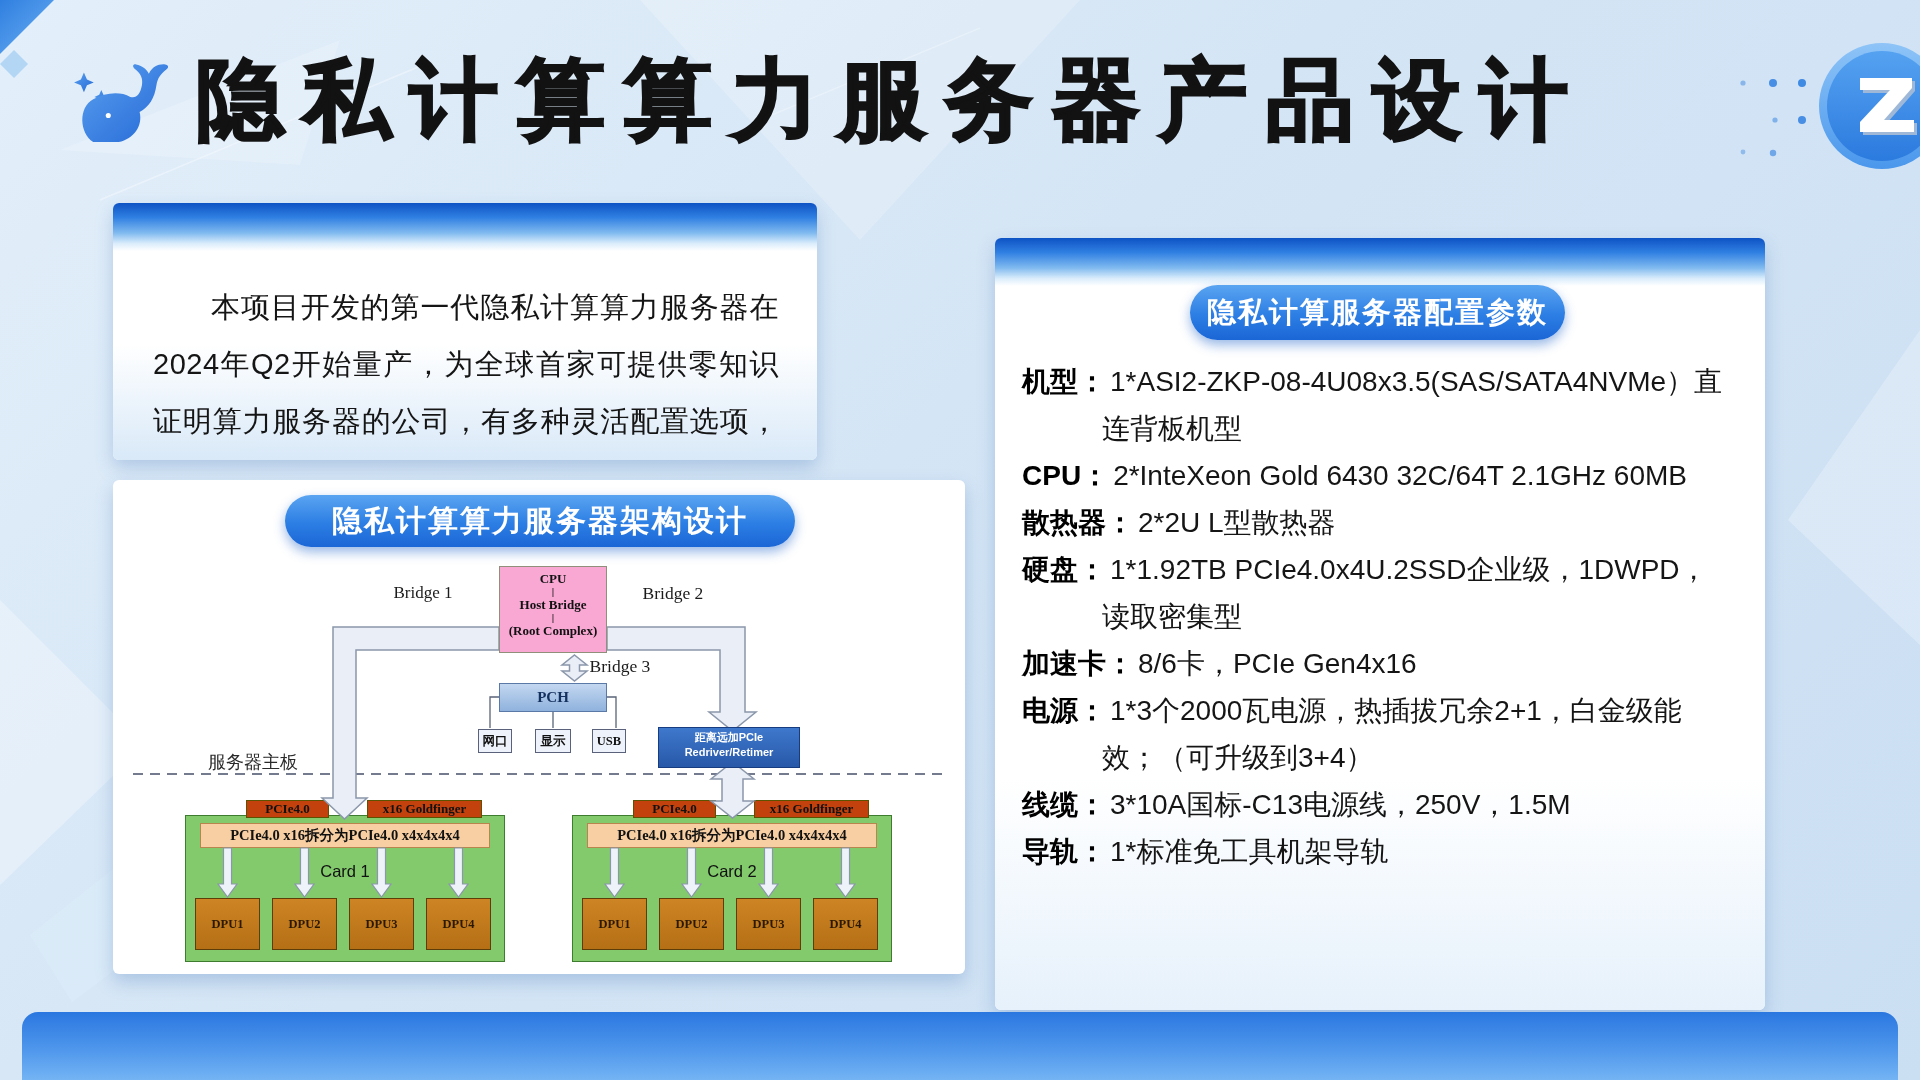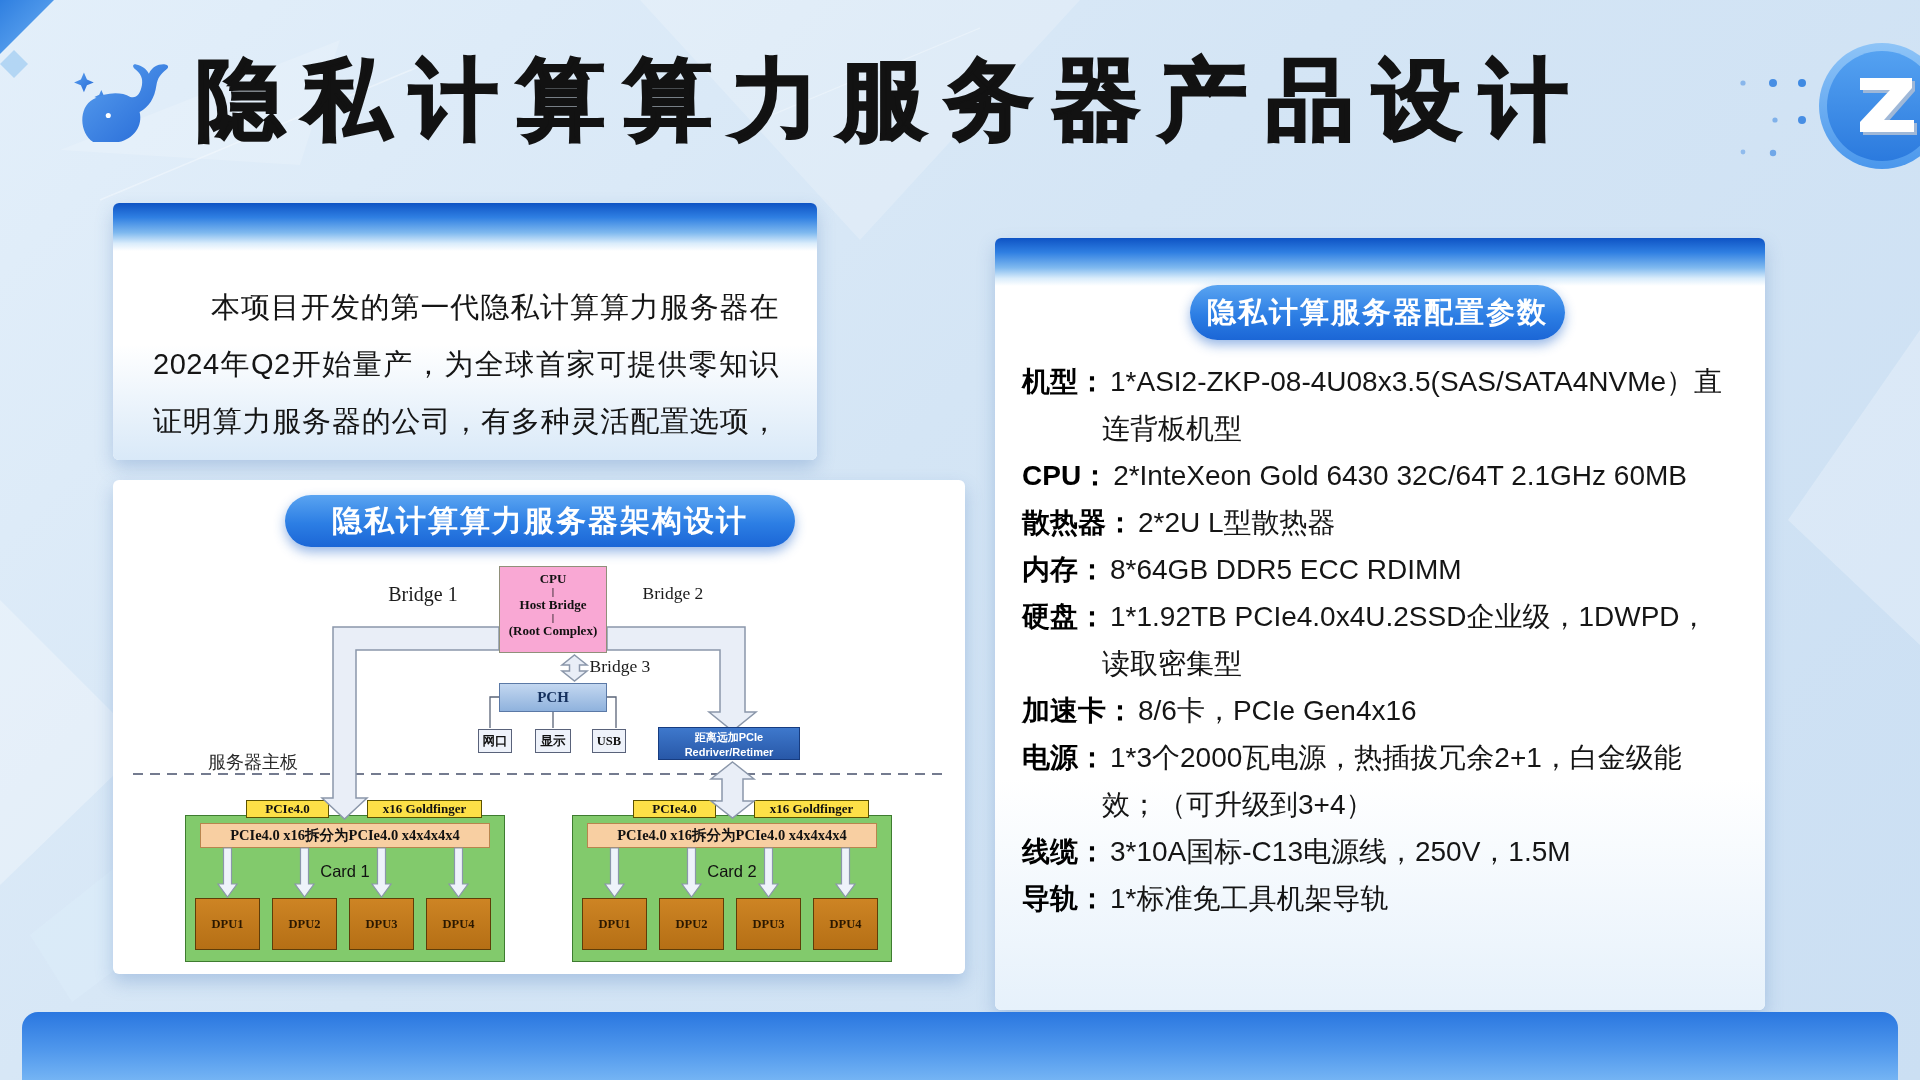--- a/index.html
+++ b/index.html
@@ -76,35 +76,35 @@
     background:linear-gradient(180deg,#c3d7f0,#8fb2dd); border:1px solid #5b79a6;
     text-align:center; line-height:27px; font-family:"Liberation Serif",serif;
     font-weight:bold; font-size:15px; color:#14305e;
   }
   .peri-box {
     position:absolute; top:249px; height:24px; z-index:3;
     background:#eef2fa; border:1px solid #59627a; text-align:center; line-height:22px;
     font-weight:bold; font-size:12.5px; color:#111; font-family:"Liberation Serif",serif;
   }
   #redriver-box {
-    position:absolute; left:545px; top:247px; width:142px; height:33px; z-index:3;
+    position:absolute; left:545px; top:247px; width:142px; height:41px; z-index:3;
     background:linear-gradient(180deg,#3e78cc,#2858a8); border:1px solid #173c80;
     color:#fff; text-align:center; font-weight:bold; font-size:11px; line-height:15px;
     padding-top:2px;
   }
   #mb-label { left:95px; top:270px; font-size:18px; color:#2a2a2a; font-family:"Liberation Sans",sans-serif; z-index:2; position:absolute;}
 
   .card { position:absolute; top:320px; width:320px; height:162px; z-index:1; }
   .card-green {
     position:absolute; left:0; top:15px; width:320px; height:147px;
     background:#82ca6c; border:1.5px solid #3e7c30;
   }
   .gold {
     position:absolute; top:0; height:18px; z-index:2;
-    background:#fde047; border:1px solid #5c5200; text-align:center; line-height:16px;
+    background:#c2410c; border:1px solid #5c5200; text-align:center; line-height:16px;
     font-family:"Liberation Serif",serif; font-weight:bold; font-size:13px; color:#111;
   }
   .split-bar {
     position:absolute; left:15px; top:23px; width:290px; height:25px; z-index:2;
     background:#f8cfa2; border:1px solid #b8854e; text-align:center; line-height:23px;
     font-family:"Liberation Serif",serif; font-weight:bold; font-size:14.5px; color:#111;
   }
   .card-name {
     position:absolute; left:0; top:62px; width:100%; text-align:center; z-index:2;
     font-family:Liberation Sans, sans-serif; font-size:16.5px; color:#111;
@@ -234,21 +234,21 @@
     <polygon class="dpu-arrow" points="110.5,368 118.5,368 118.5,404 124,404 114.5,417 105,404 110.5,404"></polygon>
     <polygon class="dpu-arrow" points="187.5,368 195.5,368 195.5,404 201,404 191.5,417 182,404 187.5,404"></polygon>
     <polygon class="dpu-arrow" points="264.5,368 272.5,368 272.5,404 278,404 268.5,417 259,404 264.5,404"></polygon>
     <polygon class="dpu-arrow" points="341.5,368 349.5,368 349.5,404 355,404 345.5,417 336,404 341.5,404"></polygon>
     <polygon class="dpu-arrow" points="497.5,368 505.5,368 505.5,404 511,404 501.5,417 492,404 497.5,404"></polygon>
     <polygon class="dpu-arrow" points="574.5,368 582.5,368 582.5,404 588,404 578.5,417 569,404 574.5,404"></polygon>
     <polygon class="dpu-arrow" points="651.5,368 659.5,368 659.5,404 665,404 655.5,417 646,404 651.5,404"></polygon>
     <polygon class="dpu-arrow" points="728.5,368 736.5,368 736.5,404 742,404 732.5,417 723,404 728.5,404"></polygon>
   </svg>
 
-  <div class="dia-label" style="left:248px;top:103px;width:124px;text-align:center;font-size:20px;">Bridge 1</div>
+  <div class="dia-label" style="left:248px;top:103px;width:124px;text-align:center;font-size:17px;">Bridge 1</div>
   <div class="dia-label" style="left:498px;top:103px;width:124px;text-align:center;font-size:17.5px;">Bridge 2</div>
   <div class="dia-label" style="left:452px;top:176px;width:110px;text-align:center;font-size:17.5px;">Bridge 3</div>
 
   <div id="cpu-box">
     <div class="row">CPU</div>
     <div class="pipe">|</div>
     <div class="row">Host Bridge</div>
     <div class="pipe">|</div>
     <div class="row">(Root Complex)</div>
   </div>
@@ -292,21 +292,20 @@
 </div>
 
 <div id="cfg-panel" class="abs panel">
   <div class="panel-body"></div>
   <div class="panel-topbar"></div>
   <div id="cfg-pill" class="pill">隐私计算服务器配置参数</div>
   <div id="cfg-list">
     <div class="cfg-item"><span class="lbl">机型：</span><span>1*ASI2-ZKP-08-4U08x3.5(SAS/SATA4NVMe）直连背板机型</span></div>
     <div class="cfg-item"><span class="lbl">CPU：</span><span>2*InteXeon Gold 6430 32C/64T 2.1GHz 60MB</span></div>
     <div class="cfg-item"><span class="lbl">散热器：</span><span>2*2U L型散热器</span></div>
-    <div class="cfg-item"><span class="lbl">内存：</span><span>8*64GB DDR5 ECC RDIMM</span></div>
     <div class="cfg-item"><span class="lbl">硬盘：</span><span>1*1.92TB PCIe4.0x4U.2SSD企业级，1DWPD，读取密集型</span></div>
     <div class="cfg-item"><span class="lbl">加速卡：</span><span>8/6卡，PCIe Gen4x16</span></div>
     <div class="cfg-item"><span class="lbl">电源：</span><span>1*3个2000瓦电源，热插拔冗余2+1，白金级能效；（可升级到3+4）</span></div>
     <div class="cfg-item"><span class="lbl">线缆：</span><span>3*10A国标-C13电源线，250V，1.5M</span></div>
     <div class="cfg-item"><span class="lbl">导轨：</span><span>1*标准免工具机架导轨</span></div>
   </div>
 </div>
 
 <div id="bottom-bar" class="abs"></div>
 

